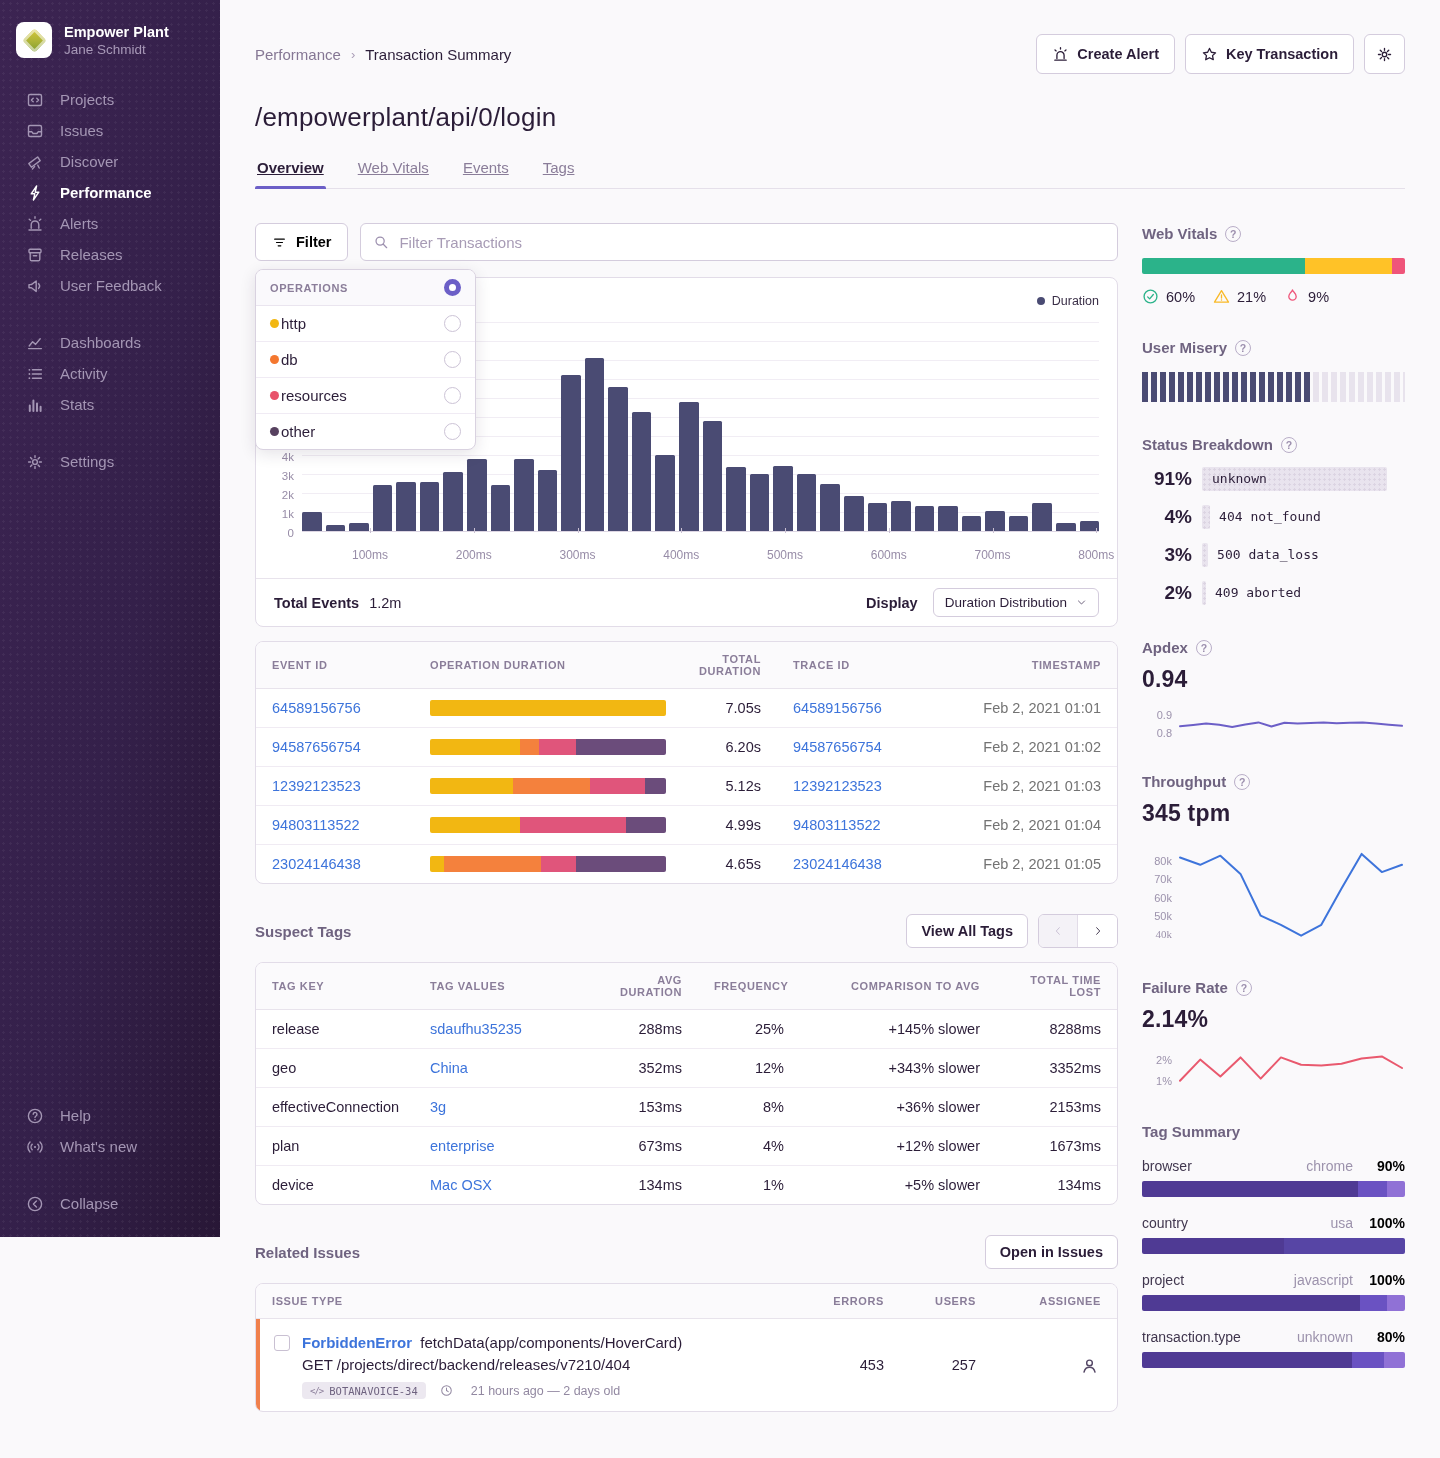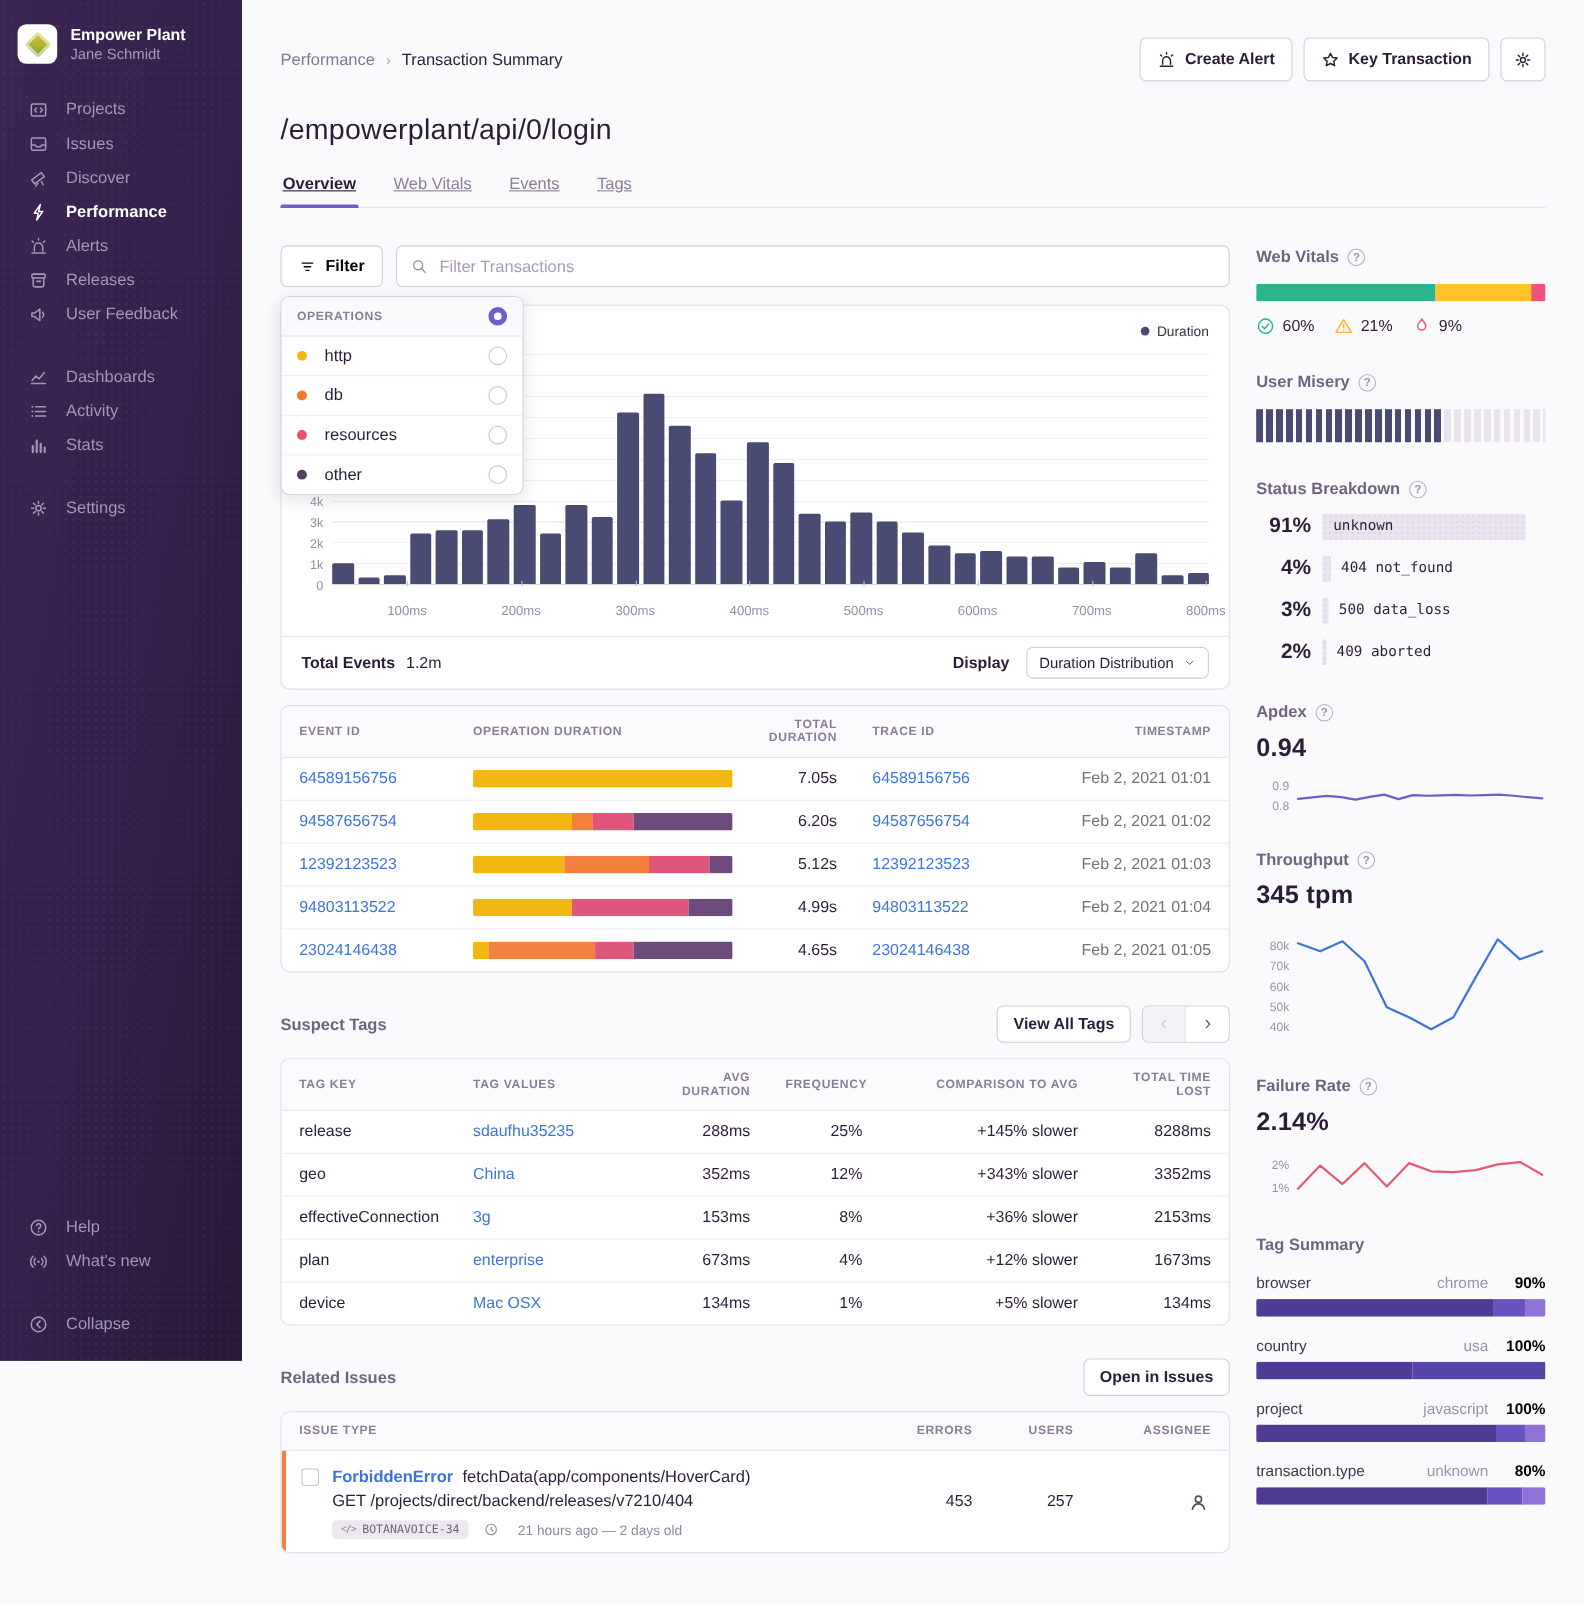--- a/index.html
+++ b/index.html
@@ -62,21 +62,21 @@
   .search .ic { width:16px; height:16px; color:#9C8FAE; flex:0 0 16px; }
   .search input { border:none; outline:none; flex:1; font-size:15px; color:#2B1D38; font-family:"Liberation Sans",sans-serif; background:transparent; }
   .search input::placeholder { color:#A79BB5; }
   .dropdown { position:absolute; top:46px; left:0; width:221px; background:#fff; border:1px solid #D9D2E0;
     border-radius:8px; box-shadow:0 4px 16px rgba(40,23,60,.12); z-index:40; overflow:hidden; }
   .dropdown::before { content:""; position:absolute; top:-6px; left:38px; width:10px; height:10px; background:#FAF9FC;
     border-left:1px solid #D9D2E0; border-top:1px solid #D9D2E0; transform:rotate(45deg); }
   .dd-header { display:flex; align-items:center; justify-content:space-between; background:#FAF9FC;
     border-bottom:1px solid #EAE5EF; padding:9px 14px; }
   .dd-header span { font-size:11px; font-weight:bold; letter-spacing:.6px; color:#8A7D99; }
-  .dd-row { display:flex; align-items:center; gap:16px; padding:9px 14px; border-bottom:1px solid #F0EBF4; font-size:15px; color:#2B1D38; cursor:pointer; }
+  .dd-row { display:flex; align-items:center; gap:2px; padding:9px 14px; border-bottom:1px solid #F0EBF4; font-size:15px; color:#2B1D38; cursor:pointer; }
   .dd-row:last-child { border-bottom:none; }
   .dot { width:9px; height:9px; border-radius:50%; flex:0 0 9px; }
   .dd-row .lbl { flex:1; }
   .radio { width:17px; height:17px; border:1.5px solid #CCC3D6; border-radius:50%; background:#fff; flex:0 0 17px; }
   .radio.sel { border:5px solid #6C5FC7; }
 
   
   .panel { background:#fff; border:1px solid #E2DCE8; border-radius:8px; }
   .chart-panel { margin-top:16px; }
   .chart-body { position:relative; height:300px; }
@@ -772,21 +772,21 @@
           </div>
           <div class="big-num">345 tpm</div>
           <div class="spark" id="spark-throughput">
               <svg width="226" height="104">
                 <polyline points="2.0,16.5 22.2,23.8 42.4,14.7 62.5,32.9 82.7,74.7 102.9,83.8 123.1,94.7 143.3,83.8 163.5,47.5 183.6,12.9 203.8,31.1 224.0,23.8" fill="none" stroke="#3D74DB" stroke-width="2" stroke-linejoin="round" stroke-linecap="round"></polyline>
               </svg>
               <span class="tick" style="top: 14.1818px;">80k</span>
               <span class="tick" style="top: 32.3636px;">70k</span>
               <span class="tick" style="top: 50.5455px;">60k</span>
               <span class="tick" style="top: 68.7273px;">50k</span>
-              <span class="tick" style="top: 86.9091px;">40k</span>
+              <span class="tick" style="top: 86.9091px; font-family: Liberation Serif, serif;">40k</span>
             </div>
         </div>
 
         <div class="as-sec">
           <div class="as-title">
             <span>Failure Rate</span>
             <span class="qicon">?</span>
           </div>
           <div class="big-num">2.14%</div>
           <div class="spark" id="spark-failure">

